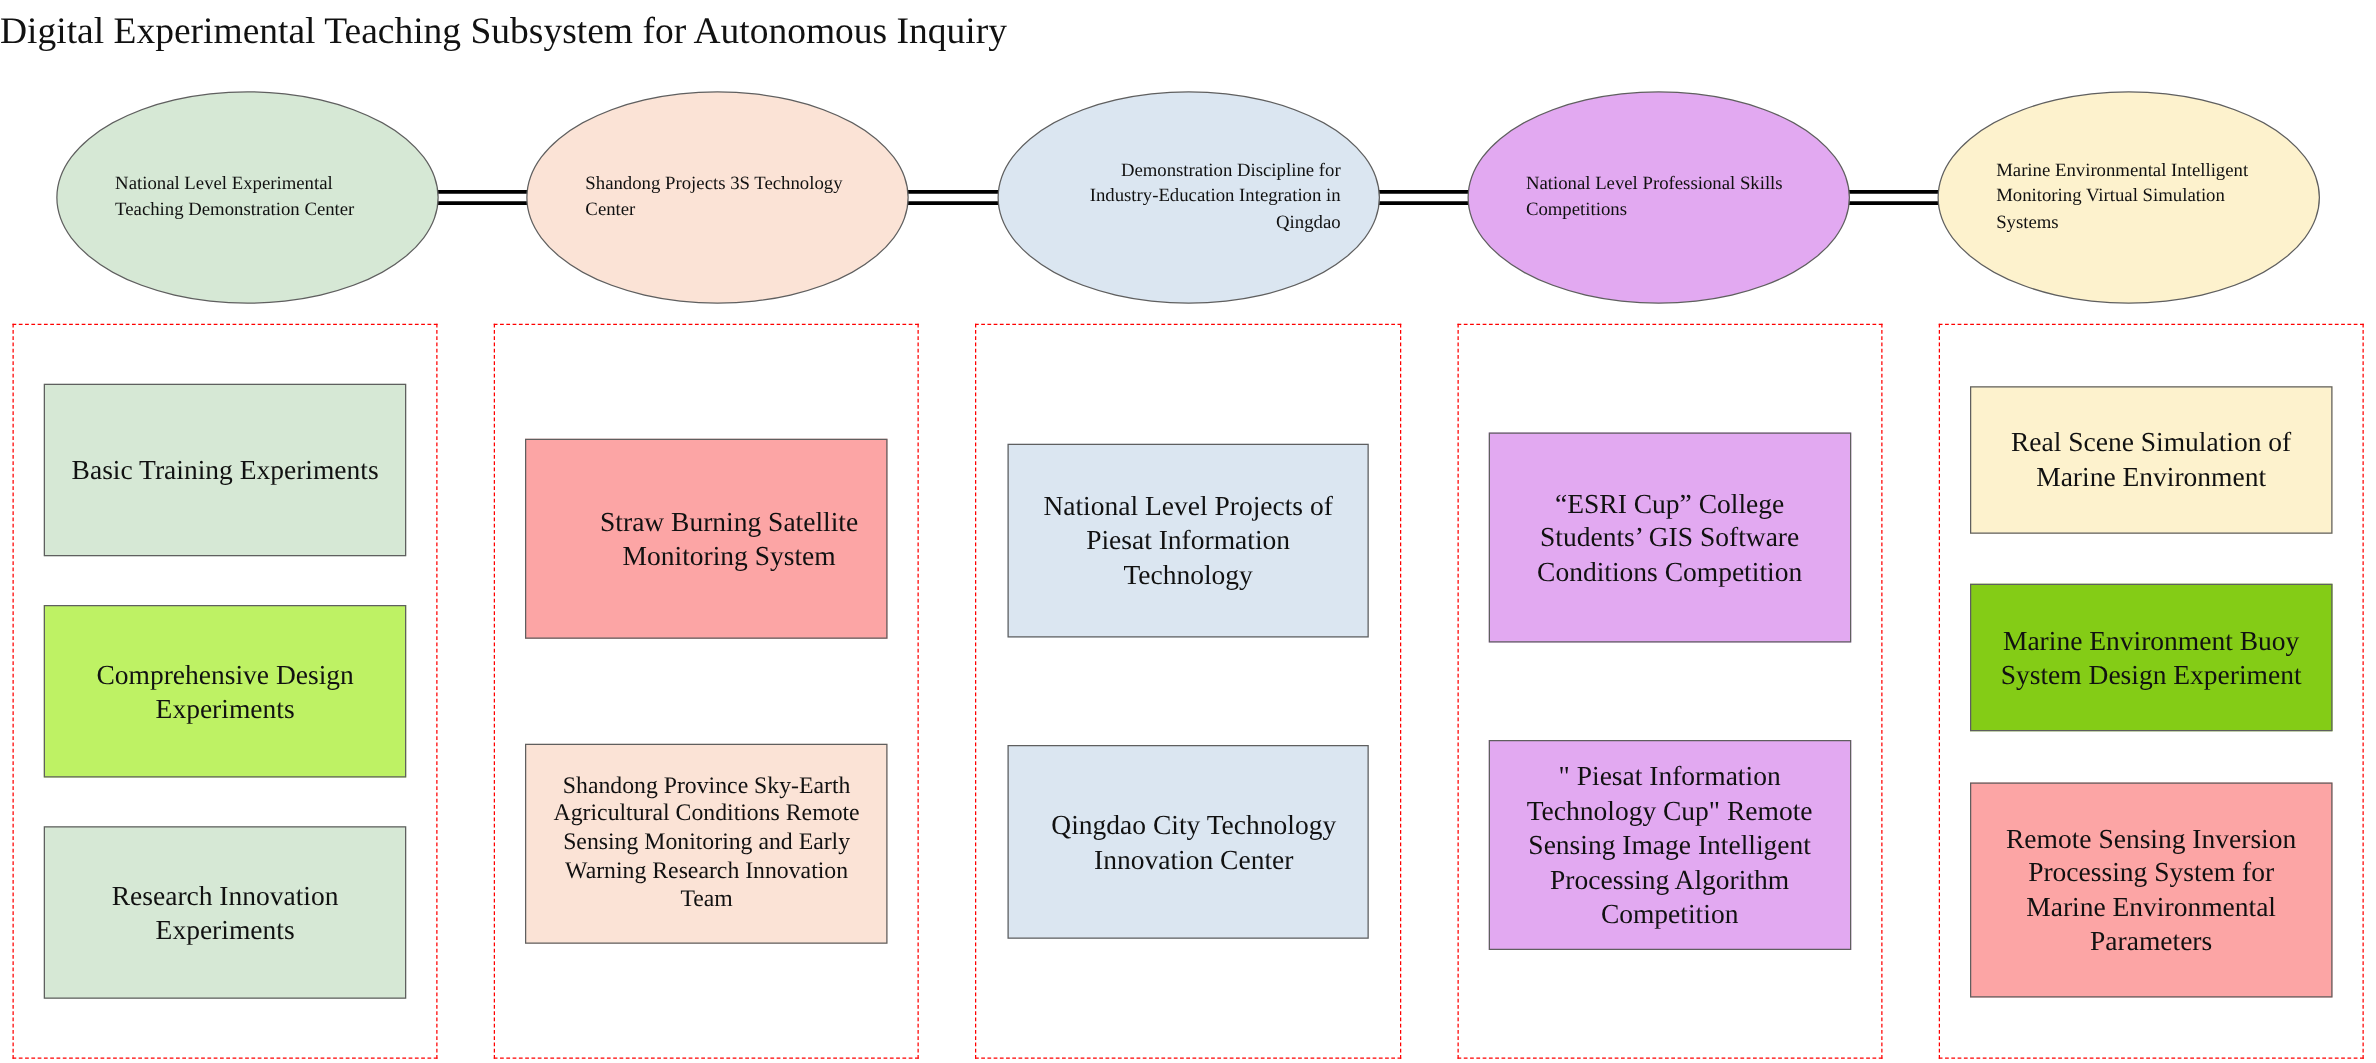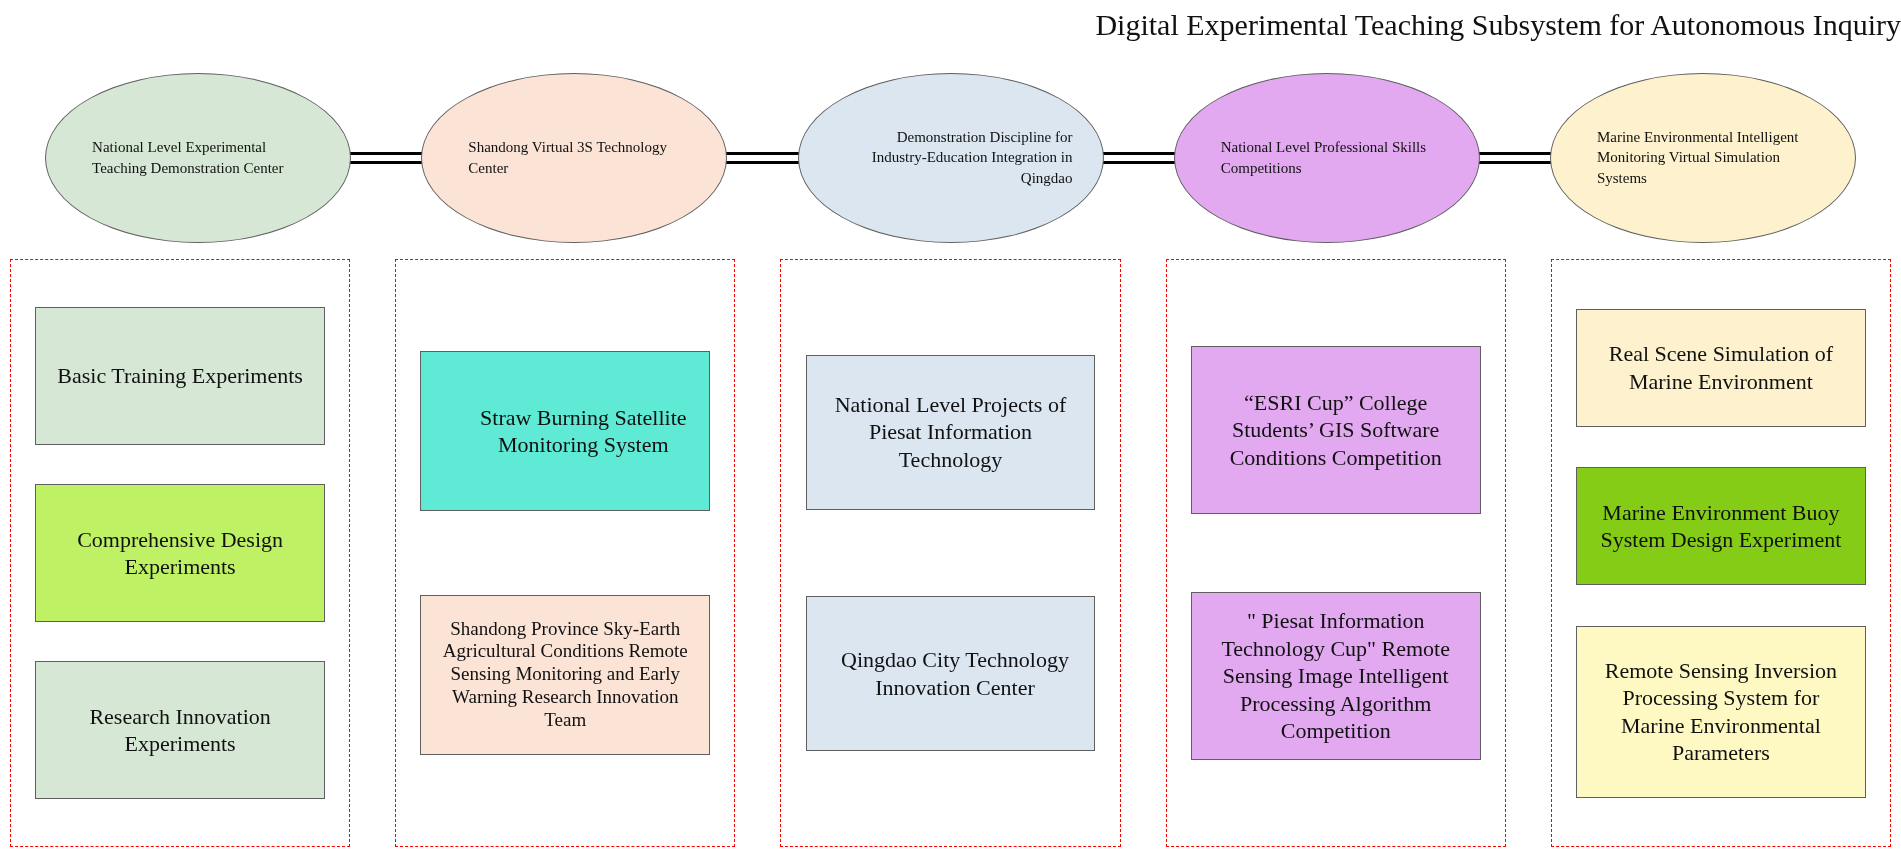--- a/index.html
+++ b/index.html
@@ -3,21 +3,21 @@
 <meta charset="utf-8">
 <style>
   * { box-sizing: border-box; margin: 0; padding: 0; }
   html, body {
     width: 1901px; height: 850px;
     background: #ffffff;
     font-family: "Liberation Serif", "DejaVu Serif", serif;
     overflow: hidden;
   }
   .title {
-    text-align: right;
+    text-align: left;
     font-size: 30px;
     font-weight: 400;
     padding-top: 8px;
     color: #111;
   }
   .ellipse-row {
     position: relative;
     display: flex;
     margin-top: 28px;
     height: 175px;
@@ -101,21 +101,21 @@
     <div class="connector" style="border-color: rgb(0, 0, 0);"></div>
 
     <div class="ellipse-cell">
       <div class="ellipse" style="background: rgb(214, 232, 213);">
         <span>National Level Experimental Teaching Demonstration Center</span>
       </div>
     </div>
 
     <div class="ellipse-cell">
       <div class="ellipse" style="background: rgb(251, 227, 214);">
-        <span>Shandong Virtual 3S Technology Center</span>
+        <span>Shandong Projects 3S Technology Center</span>
       </div>
     </div>
 
     <div class="ellipse-cell">
       <div class="ellipse" style="background: rgb(219, 230, 241); text-align: right;">
         <span>Demonstration Discipline for Industry-Education Integration in Qingdao</span>
       </div>
     </div>
 
     <div class="ellipse-cell">
@@ -139,21 +139,21 @@
       </div>
       <div class="box" style="background: #bef264;">
         <span>Comprehensive Design Experiments</span>
       </div>
       <div class="box" style="background: rgb(214, 232, 213);">
         <span>Research Innovation Experiments</span>
       </div>
     </div>
 
     <div class="dashed-container col-1" style="border-color: rgb(255, 0, 0);">
-      <div class="box" style="background: #5eead4; padding-left: 48px;">
+      <div class="box" style="background: #fca5a5; padding-left: 48px;">
         <span>Straw Burning Satellite Monitoring System</span>
       </div>
       <div class="box small-text" style="background: rgb(251, 227, 214);">
         <span>Shandong Province Sky-Earth Agricultural Conditions Remote Sensing Monitoring and Early Warning Research Innovation Team</span>
       </div>
     </div>
 
     <div class="dashed-container col-2" style="border-color: rgb(255, 0, 0);">
       <div class="box" style="background: rgb(219, 230, 241);">
         <span>National Level Projects of Piesat Information Technology</span>
@@ -172,19 +172,19 @@
       </div>
     </div>
 
     <div class="dashed-container col-4" style="border-color: rgb(255, 0, 0);">
       <div class="box" style="background: rgb(253, 242, 205);">
         <span>Real Scene Simulation of Marine Environment</span>
       </div>
       <div class="box" style="background: #84cc16;">
         <span>Marine Environment Buoy System Design Experiment</span>
       </div>
-      <div class="box tall" style="background: #fef9c3;">
+      <div class="box tall" style="background: #fca5a5;">
         <span>Remote Sensing Inversion Processing System for Marine Environmental Parameters</span>
       </div>
     </div>
 
   </div>
 </div>
 
 </body></html>

